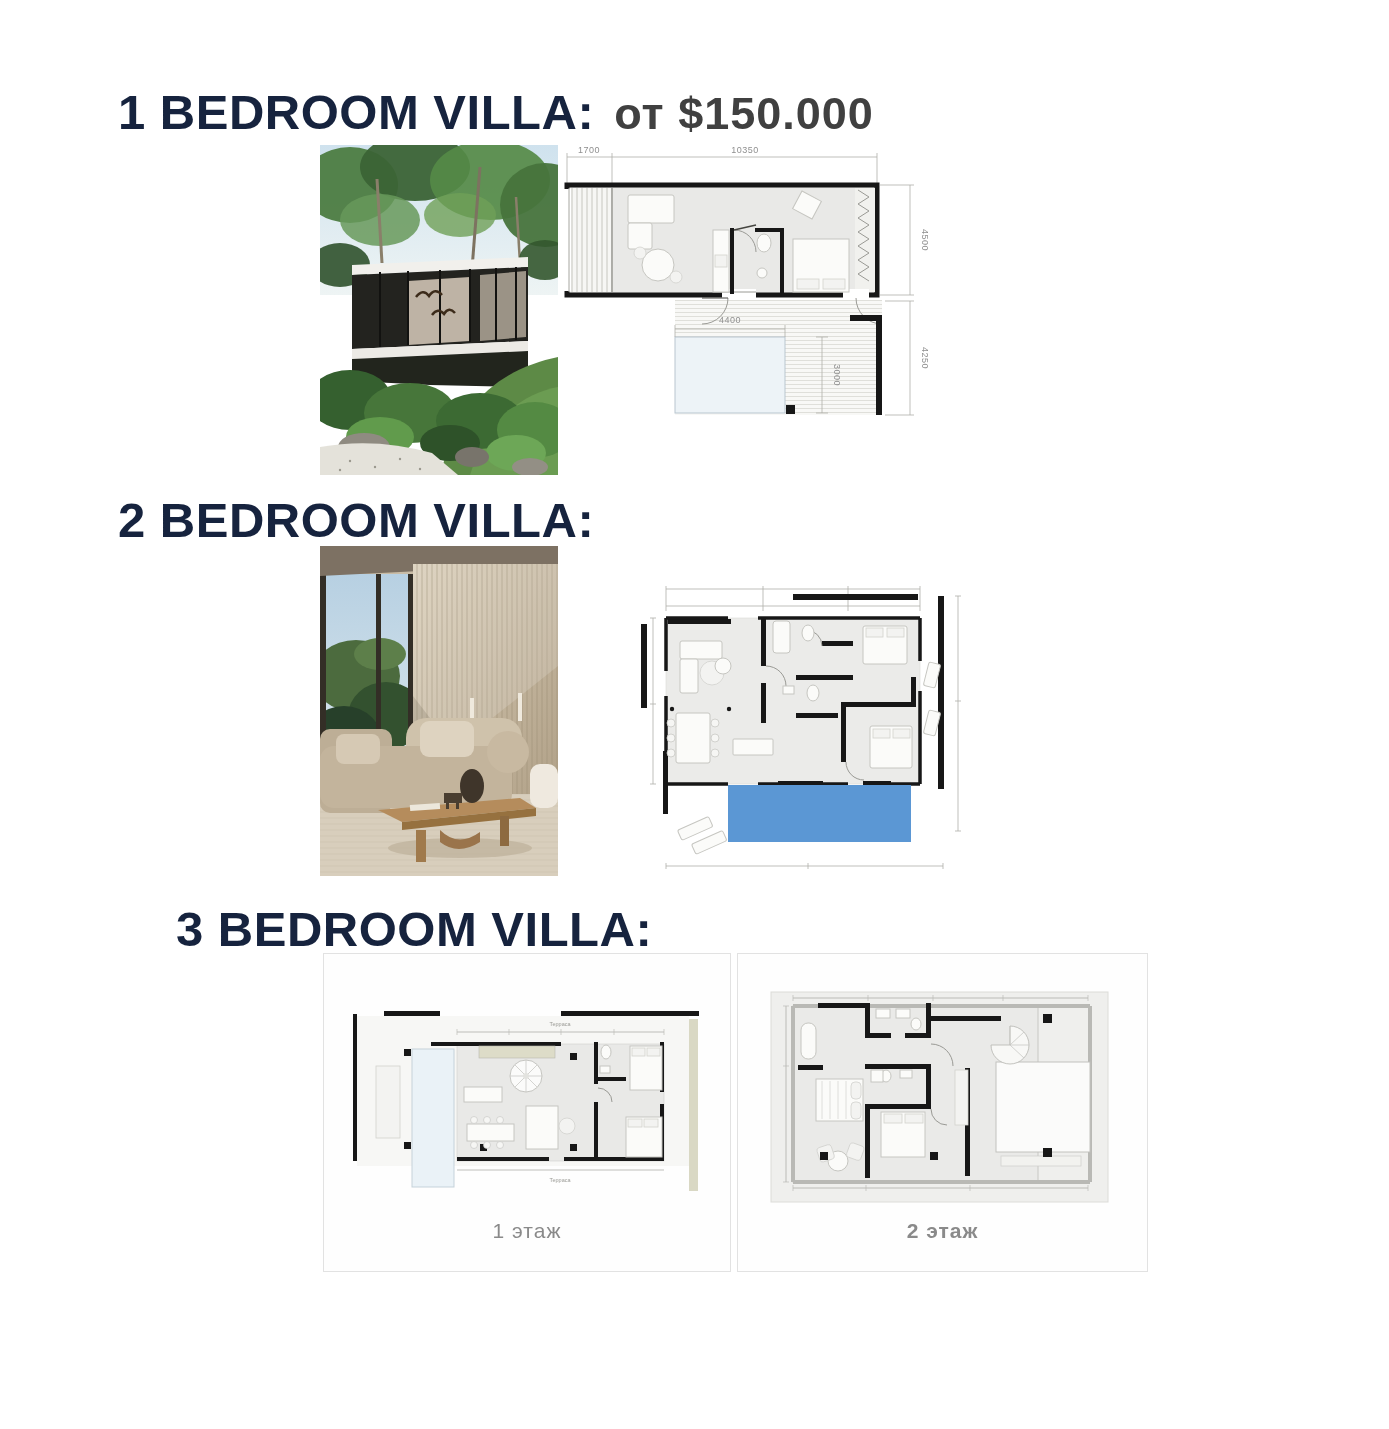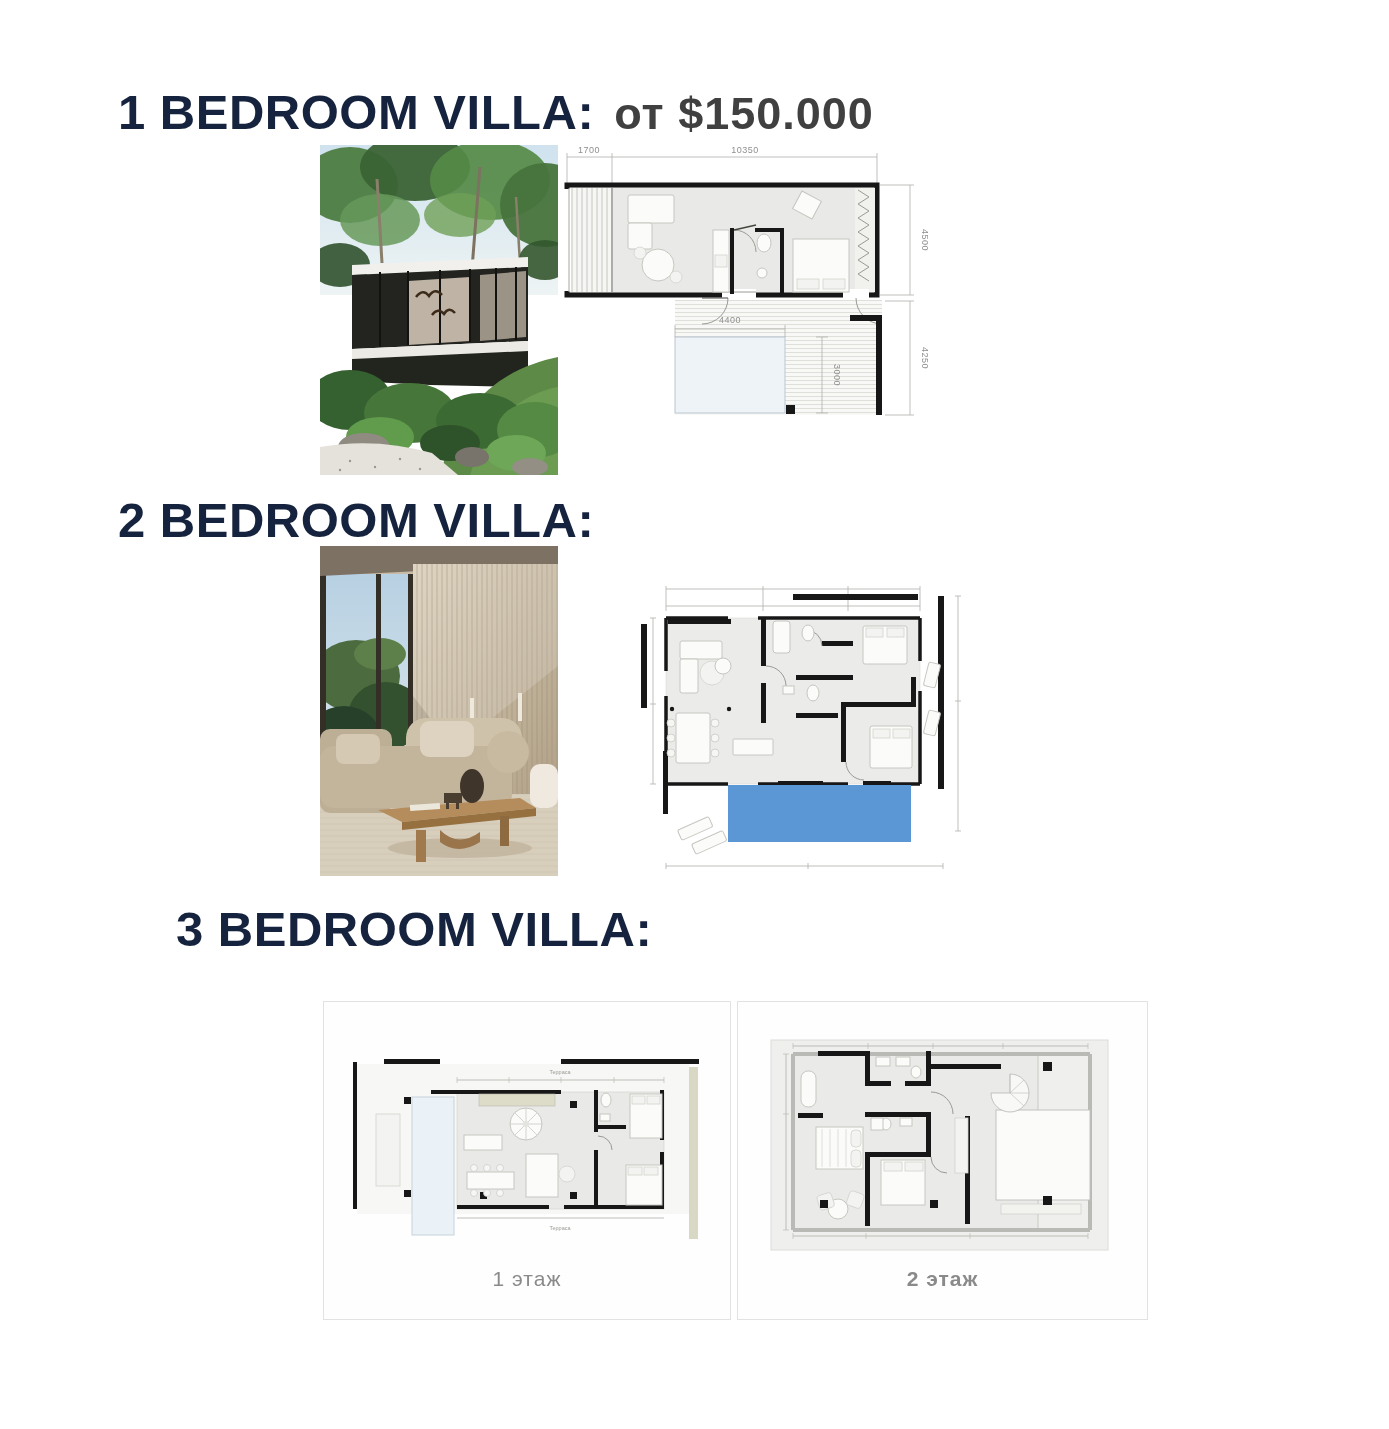--- a/index.html
+++ b/index.html
@@ -12,21 +12,21 @@
   .heading { position:absolute; display:flex; align-items:baseline; gap:20px; white-space:nowrap; }
   .heading .title {
     color:#16233e; font-size:49px; font-weight:bold; letter-spacing:0.5px;
   }
   .heading .price {
     color:#404040; font-size:45px; font-weight:bold; letter-spacing:1px;
   }
   .photo { position:absolute; overflow:hidden; }
   .planbox { position:absolute; }
   .floor-card {
-    position:absolute; background:#fefefe; border:1px solid #e2e2e2;margin-top:48px;
+    position:absolute; background:#fefefe; border:1px solid #e2e2e2;
   }
   .floor-label {
     position:absolute; left:0; right:0; bottom:28px; text-align:center;
     color:#8a8a8a; font-size:21px; letter-spacing:1px;
   }
   svg { display:block; }
   text { font-family:"Liberation Sans", sans-serif; }
   .dim { fill:#8f8f8f; font-size:9px; letter-spacing:0.5px; }
   .dim-line { stroke:#aeaeaa; stroke-width:0.8; fill:none; }
   .wall { fill:#171717; }

